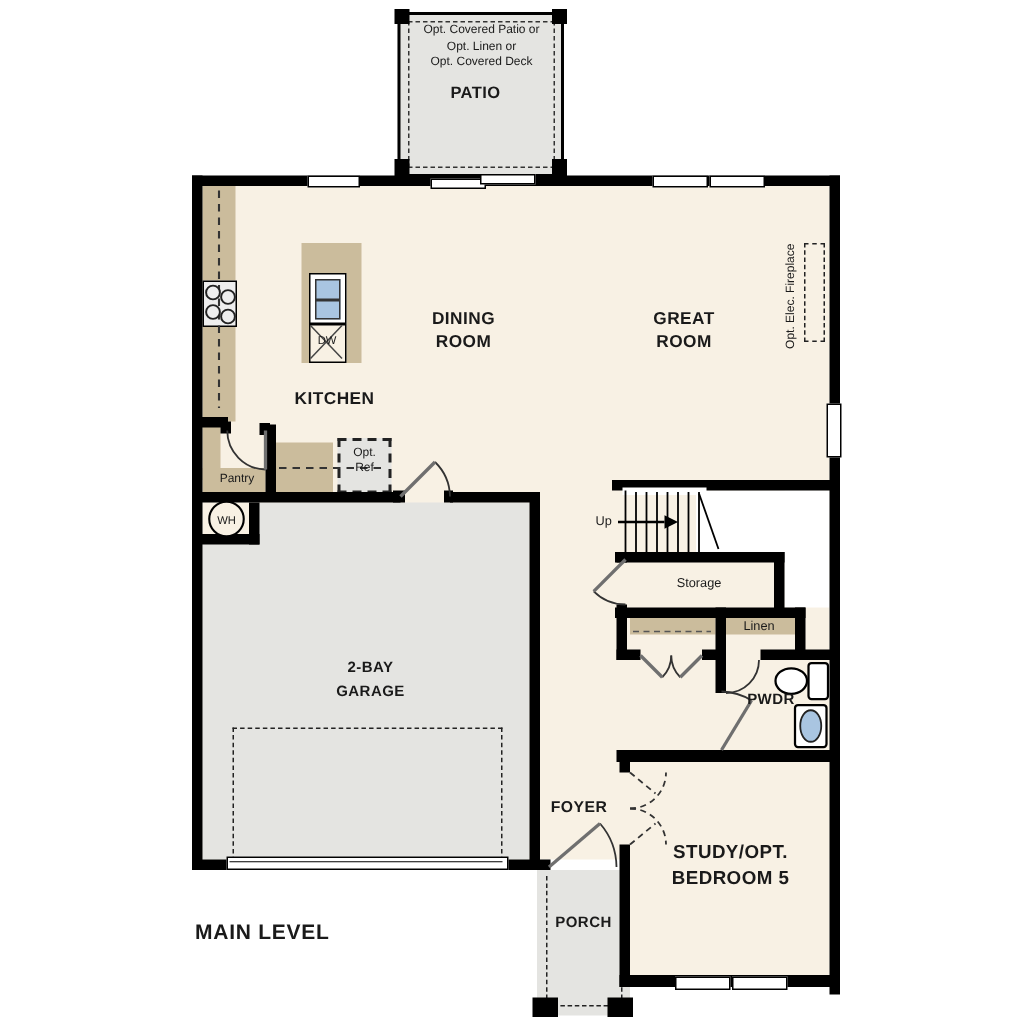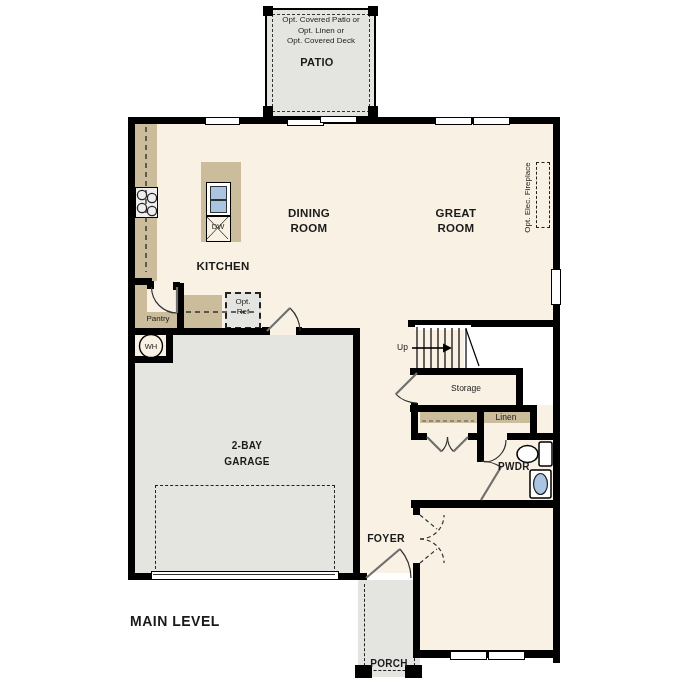--- a/index.html
+++ b/index.html
@@ -202,17 +202,19 @@
   <div class="lbl" style="left:195px;top:438px;width:104px;font-size:10px;line-height:16px;">
     <span>2-BAY</span>
     <span>GARAGE</span>
   </div>
   <div class="lbl sm" style="left:394px;top:342px;width:17px;font-size:8.5px;">Up</div>
   <div class="lbl sm" style="left:424px;top:383px;width:84px;font-size:8.5px;">Storage</div>
   <div class="lbl sm" style="left:482px;top:412px;width:48px;font-size:8.5px;">Linen</div>
   <div class="lbl" style="left:494px;top:461px;width:40px;font-size:10px;">PWDR</div>
   <div class="lbl" style="left:361px;top:532px;width:50px;font-size:10.5px;">FOYER</div>
   <div class="lbl" style="left:420px;top:560px;width:134px;font-size:12.5px;line-height:17px;">
-  </div>
-  <div class="lbl" style="left:363px;top:610px;width:52px;font-size:10px;margin-top:48px;">PORCH</div>
+    <span>STUDY/OPT.</span>
+    <span>BEDROOM 5</span>
+  </div>
+  <div class="lbl" style="left:363px;top:610px;width:52px;font-size:10px;">PORCH</div>
   <div class="lbl" style="left:130px;top:613px;width:140px;font-size:14px;text-align:left;letter-spacing:.5px;">MAIN LEVEL</div>
 
 </div>
 
 </body></html>

